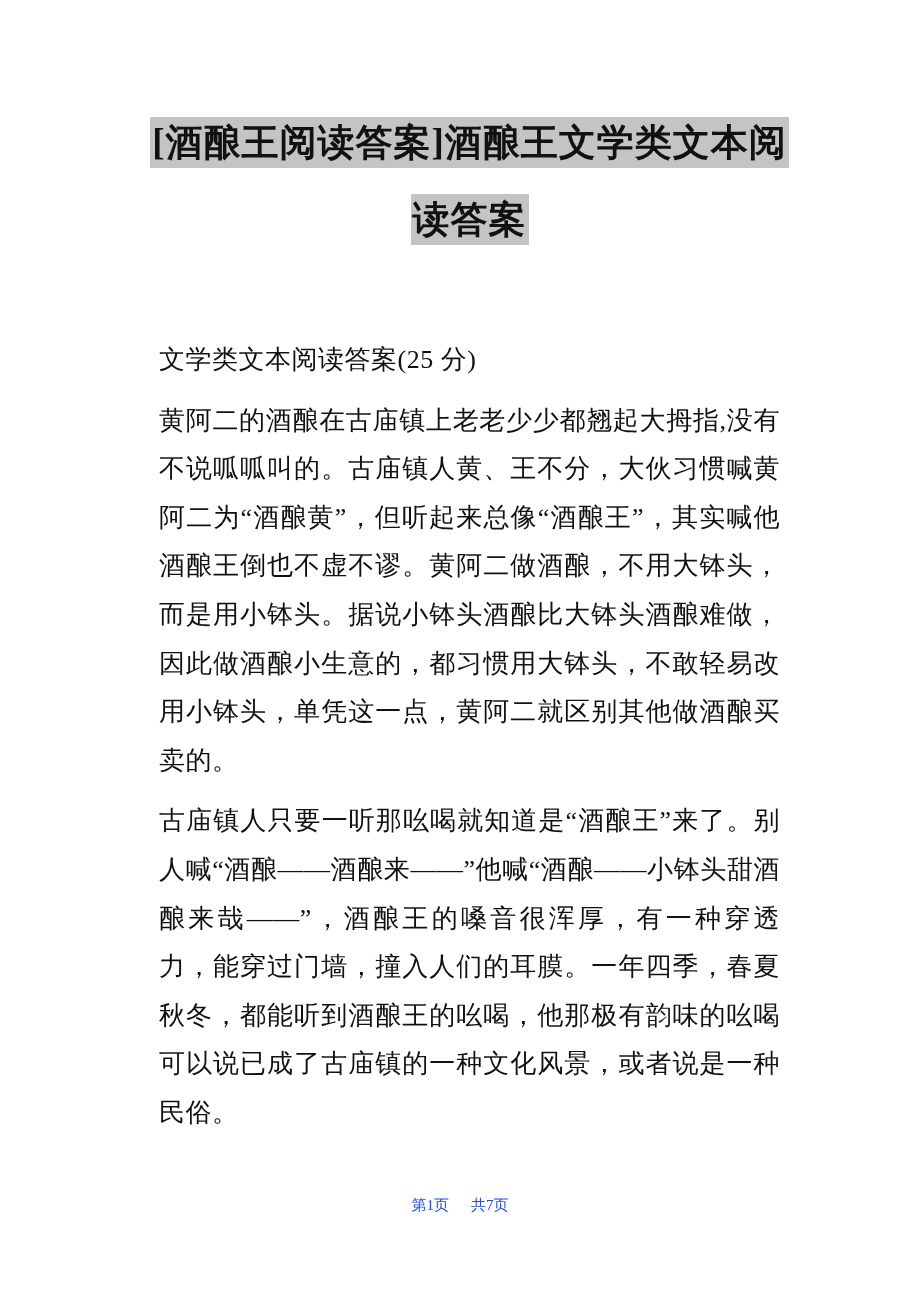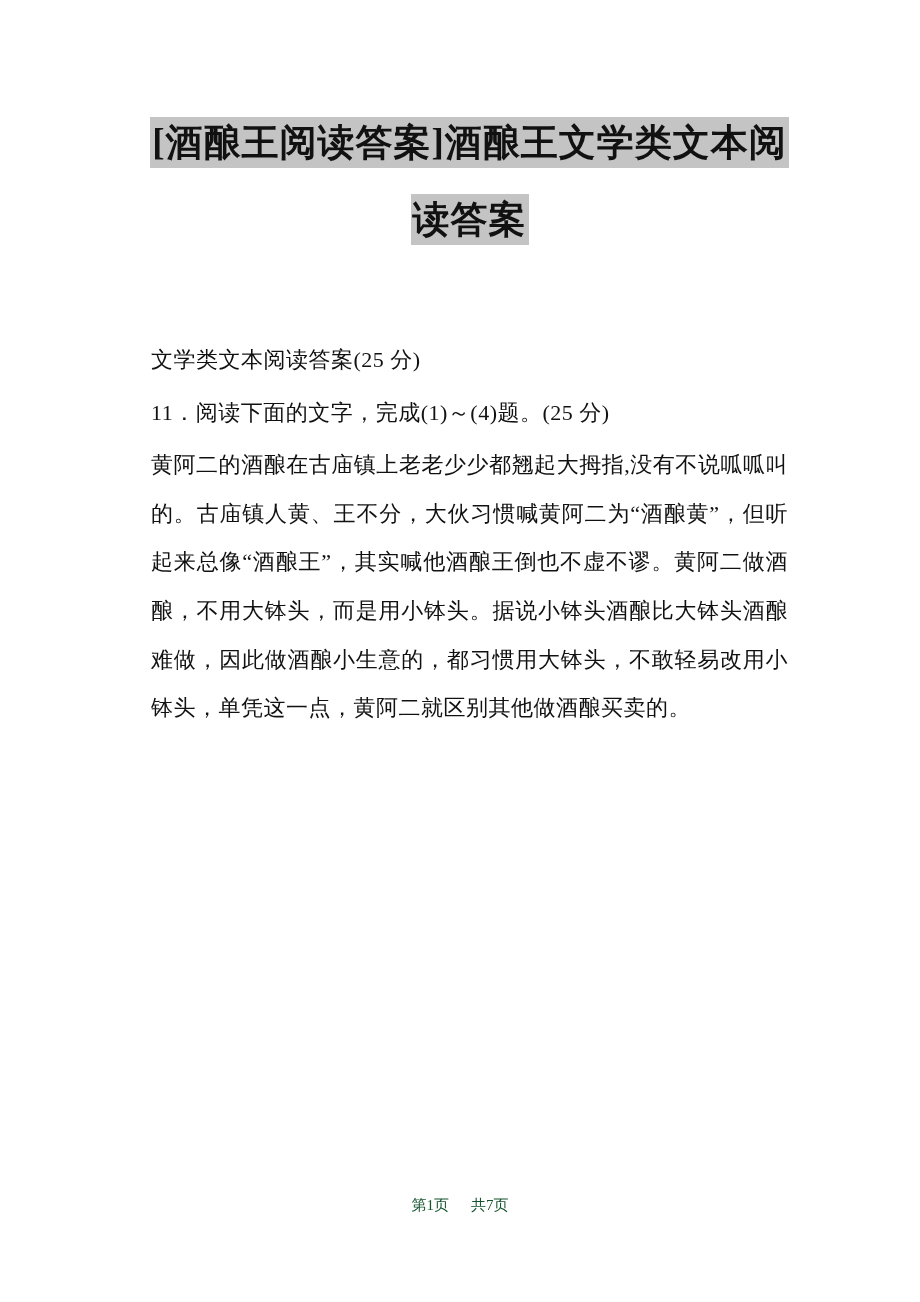--- a/index.html
+++ b/index.html
@@ -32,54 +32,54 @@
   .doc-title .hl {
     background: #c4c4c4;
     padding: 5px 2px;
     -webkit-box-decoration-break: clone;
     box-decoration-break: clone;
   }
   .body-text {
     margin-top: 78px;
   }
   .body-text p {
-    margin: 4px;
-    font-size: 22px;
+    margin: 12px;
+    font-size: 26px;
     line-height: 48.6px;
     text-align: justify;
     text-justify: inter-ideograph;
     letter-spacing: 0.5px;
     word-break: break-all;
   }
   .page-footer {
     position: absolute;
     left: 0;
     right: 0;
     top: 1196px;
     text-align: center;
     font-size: 15px;
-    color: #14532d;
+    color: #1d4ed8;
   }
   .page-footer .sep {
     display: inline-block;
     width: 22px;
   }
 </style>
 </head>
 <body>
 
 <div class="page">
   <div class="content">
 
     <h1 class="doc-title"><span class="hl">[酒酿王阅读答案]酒酿王文学类文本阅读答案</span></h1>
 
     <div class="body-text">
       <p>文学类文本阅读答案(25 分)</p>
-      <p>11．阅读下面的文字，完成(1)～(4)题。(25 分)</p>
       <p>黄阿二的酒酿在古庙镇上老老少少都翘起大拇指,没有不说呱呱叫的。古庙镇人黄、王不分，大伙习惯喊黄阿二为“酒酿黄”，但听起来总像“酒酿王”，其实喊他酒酿王倒也不虚不谬。黄阿二做酒酿，不用大钵头，而是用小钵头。据说小钵头酒酿比大钵头酒酿难做，因此做酒酿小生意的，都习惯用大钵头，不敢轻易改用小钵头，单凭这一点，黄阿二就区别其他做酒酿买卖的。</p>
+      <p>古庙镇人只要一听那吆喝就知道是“酒酿王”来了。别人喊“酒酿——酒酿来——”他喊“酒酿——小钵头甜酒酿来哉——”，酒酿王的嗓音很浑厚，有一种穿透力，能穿过门墙，撞入人们的耳膜。一年四季，春夏秋冬，都能听到酒酿王的吆喝，他那极有韵味的吆喝可以说已成了古庙镇的一种文化风景，或者说是一种民俗。</p>
     </div>
 
   </div>
 
   <div class="page-footer">
     <span>第1页</span><span class="sep"></span><span>共7页</span>
   </div>
 </div>
 
 </body></html>

